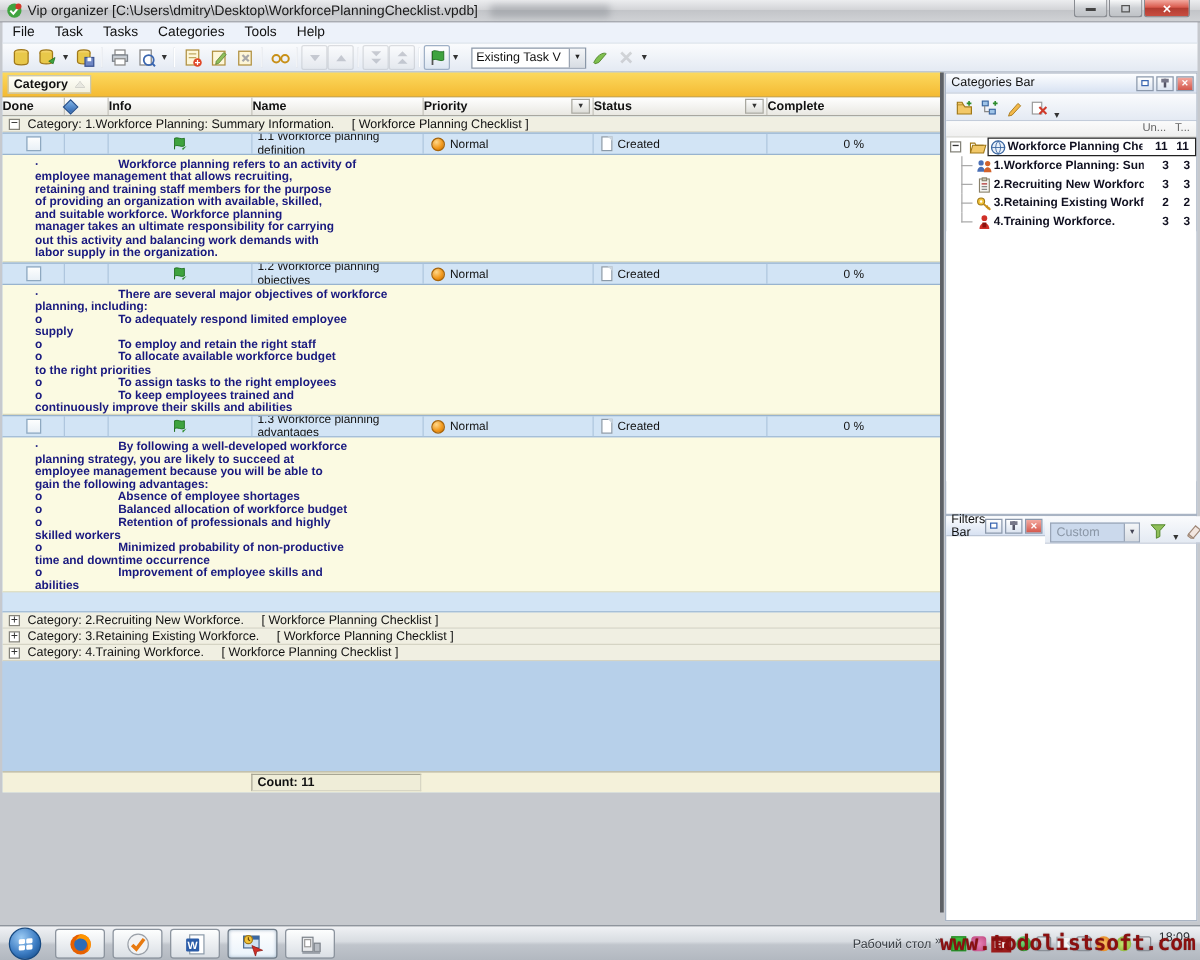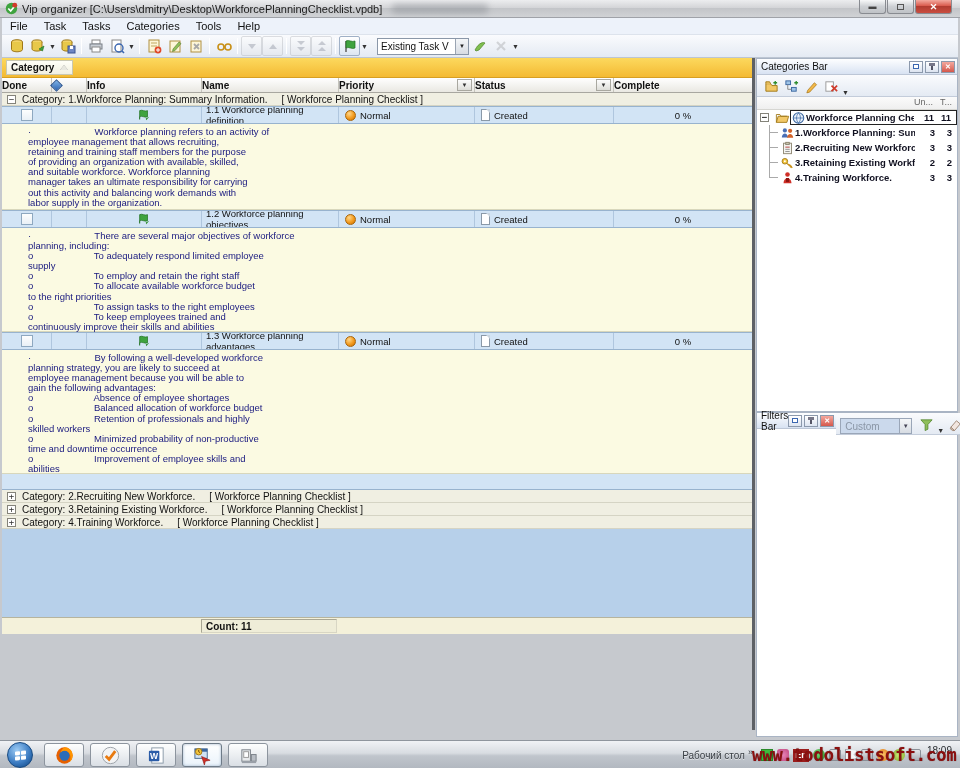--- a/index.html
+++ b/index.html
@@ -78,21 +78,21 @@
   .tc { display:flex; align-items:center; border-right:1px solid #AFC6DE; overflow:hidden; }
   .tc.center { justify-content:center; }
   .checkbox { width:12px; height:12px; background:linear-gradient(#FDFEFE,#E9F0F6); border:1px solid #8EA8C0; }
   .prio-ball { width:11px; height:11px; border-radius:50%; margin:0 4px 0 6px; flex:none;
     background:radial-gradient(circle at 35% 30%, #FFD789, #F29A1E 55%, #C96E00); border:1px solid #A8650A; }
   .status-page { width:9px; height:12px; background:#fff; border:1px solid #8A99A8; margin:0 4px 0 6px; flex:none;
     position:relative; }
   .status-page::after{ content:""; position:absolute; right:-1px; top:-1px; border-style:solid;
     border-width:0 4px 4px 0; border-color:transparent #C9D4DE transparent transparent; }
   .note-row { background:#FBFAE2; border-bottom:1px solid #D8D7BC; padding:3px 4px 3px 26px; }
-  .note-text { font-size:9.5px; line-height:10.1px; font-weight:normal; color:#19197F; white-space:pre;
+  .note-text { font-size:9.5px; line-height:10.1px; font-weight:bold; color:#19197F; white-space:pre;
     font-family:"Liberation Sans", sans-serif; }
   .empty-blue-row { height:16px; background:#D2E4F5; border-bottom:1px solid #98B3CE; }
   #grid-filler { flex:1; background:#B7D0EA; }
 
   #status-strip { height:17px; background:#F4F1DA; border-top:1px solid #B6B49E; position:relative; }
   #count-box { position:absolute; left:199px; top:1px; width:136px; height:14px; background:#EFEDD8;
     border:1px solid #A8A694; border-right-color:#D8D6C4; border-bottom-color:#D8D6C4;
     font-size:10px; font-weight:bold; color:#111; display:flex; align-items:center; padding-left:4px; }
 
   

